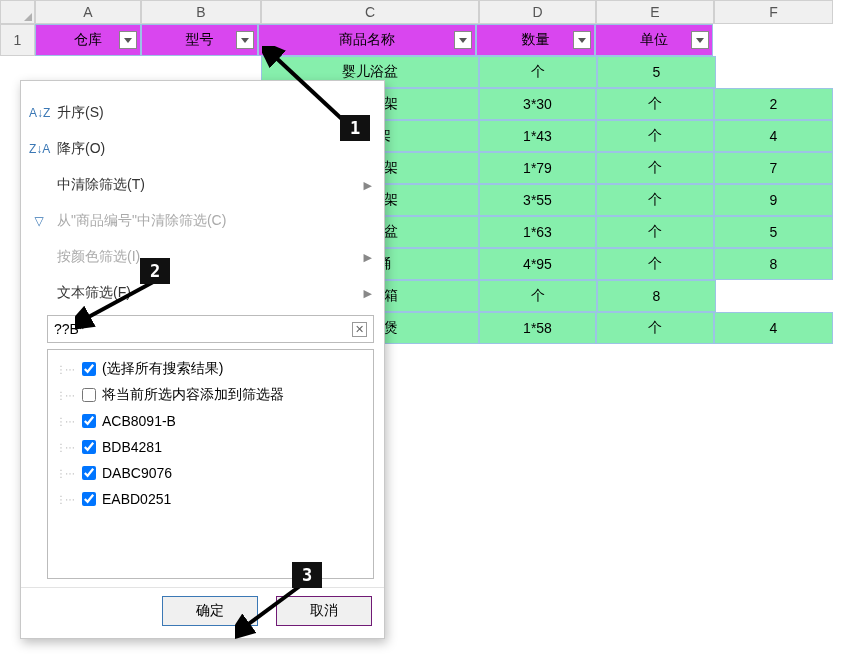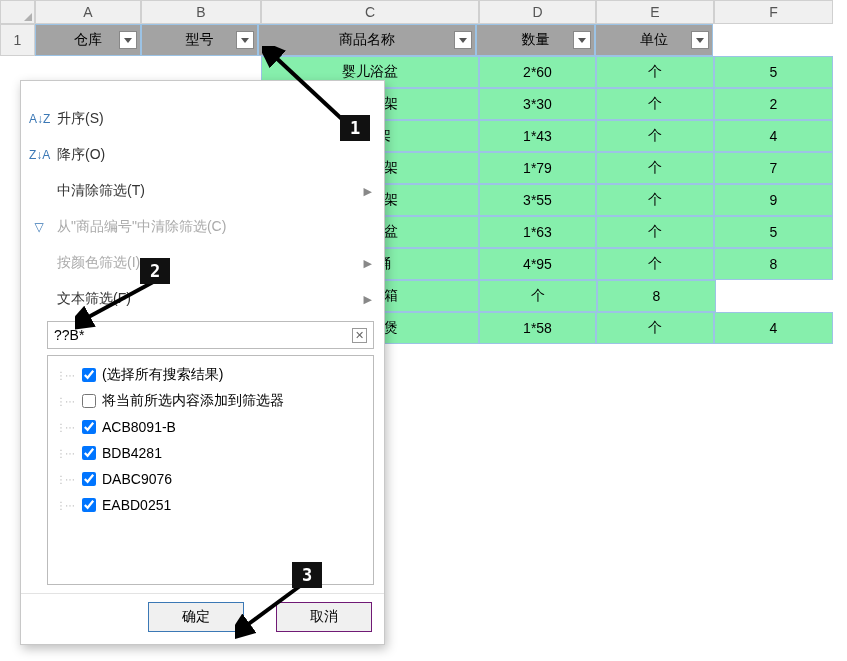--- a/index.html
+++ b/index.html
@@ -11,40 +11,40 @@
   .corner::after { content:""; position:absolute; right:2px; bottom:2px; width:0;height:0;border-left:8px solid transparent;border-bottom:8px solid #b0b0b0;}
   .col-head, .row-head { background: #f0f0f0; color: #555; text-align: center; border: 1px solid #d0d0d0; }
   .row1 { display: flex; position: absolute; top: 0; left: 35px; height: 24px; }
   .row1 .col-head { height: 24px; line-height: 22px; }
   .rownums { position: absolute; top: 24px; left: 0; width: 35px; }
   .rownums .row-head { height: 32px; line-height: 30px; }
 
   .grid { position: absolute; top: 24px; left: 35px; }
   .gridrow { display: flex; height: 32px; }
   .cell { border: 1px solid #9cc3e5; height: 32px; display:flex; align-items:center; justify-content:center; background:#86efac; position:relative; }
-  .hdr { background: #a3a3a3; font-weight: 500; color:#000;font-family:Liberation Mono, monospace; }
+  .hdr { background: #d946ef; font-weight: 500; color:#000;font-family:Liberation Mono, monospace; }
   .hdr .dd { position:absolute; right:3px; top:6px; width:18px; height:18px; background:#fff; border:1px solid #888; display:flex; align-items:center; justify-content:center; }
   .hdr .dd::after { content:""; width:0;height:0;border-left:4px solid transparent;border-right:4px solid transparent;border-top:5px solid #555;}
 
   .cA{width:106px;} .cB{width:120px;} .cC{width:218px;} .cD{width:117px;} .cE{width:118px;} .cF{width:119px;}
 
   
-  .popup { position:absolute; top:80px; left:20px; width:365px; background:#fff; border:1px solid #c8c8c8; box-shadow:2px 4px 10px rgba(0,0,0,.25); padding-top:20px; }
+  .popup { position:absolute; top:80px; left:20px; width:365px; background:#fff; border:1px solid #c8c8c8; box-shadow:2px 4px 10px rgba(0,0,0,.25); padding-top:14px; }
   .menu-item { display:flex; align-items:center; height:36px; padding:0 12px 0 36px; color:#333; position:relative; }
   .menu-item.disabled { color:#aaa; }
   .menu-item .micon { position:absolute; left:8px; width:20px; text-align:center; color:#3b78b5; font-size:12px; }
   .menu-item .arrow { margin-left:auto; color:#888; font-size:11px;}
   .searchbox { margin:4px 10px 6px 26px; height:28px; border:1px solid #bbb; display:flex; align-items:center; padding:0 6px; }
   .searchbox input { flex:1; border:none; outline:none; font-size:14px; }
   .searchbox .clear { width:15px;height:15px;border:1px solid #999;color:#666;font-size:11px;display:flex;align-items:center;justify-content:center; cursor:pointer;}
   .listbox { margin:0 10px 8px 26px; height:230px; border:1px solid #bbb; padding:6px 8px; overflow:auto; }
   .li { display:flex; align-items:center; height:26px; gap:6px; }
   .li .dots{ color:#bbb; font-size:10px; letter-spacing:-1px; margin-right:2px; user-select:none;}
   .li input[type=checkbox]{ width:14px;height:14px;}
-  .btnbar { display:flex; justify-content:flex-end; gap:32px; padding:8px 12px 12px; border-top:1px solid #e3e3e3;}
+  .btnbar { display:flex; justify-content:flex-end; gap:18px; padding:8px 12px 12px; border-top:1px solid #e3e3e3;}
   .btn { width:96px; height:30px; background:#f0f0f0; border:1px solid #701a75; display:flex;align-items:center;justify-content:center; cursor:pointer;}
   .btn.primary{ border:1.5px solid #3b78b5; }
 
   
   .callout { position:absolute; width:30px; height:26px; background:#111; color:#fff; display:flex;align-items:center;justify-content:center; font-family:"Consolas",monospace; font-weight:bold; font-size:17px; }
   .carrow { position:absolute; }
 
   
   .blocker{position:absolute; top:56px; left:35px; width:226px; height:340px; background:#fff;}
 </style>
@@ -85,21 +85,20 @@
       <div class="cell hdr cE">
           <span>单位</span>
           <span class="dd"></span>
         </div>
     </div>
 
     <div class="gridrow">
       <div class="cell cA"></div>
         <div class="cell cB"></div>
       <div class="cell cC">婴儿浴盆</div>
-      <div class="cell cD">2*60</div>
       <div class="cell cE">个</div>
       <div class="cell cF">5</div>
     </div>
     <div class="gridrow">
       <div class="cell cA"></div>
         <div class="cell cB"></div>
       <div class="cell cC">型四方架</div>
       <div class="cell cD">3*30</div>
       <div class="cell cE">个</div>
       <div class="cell cF">2</div>

